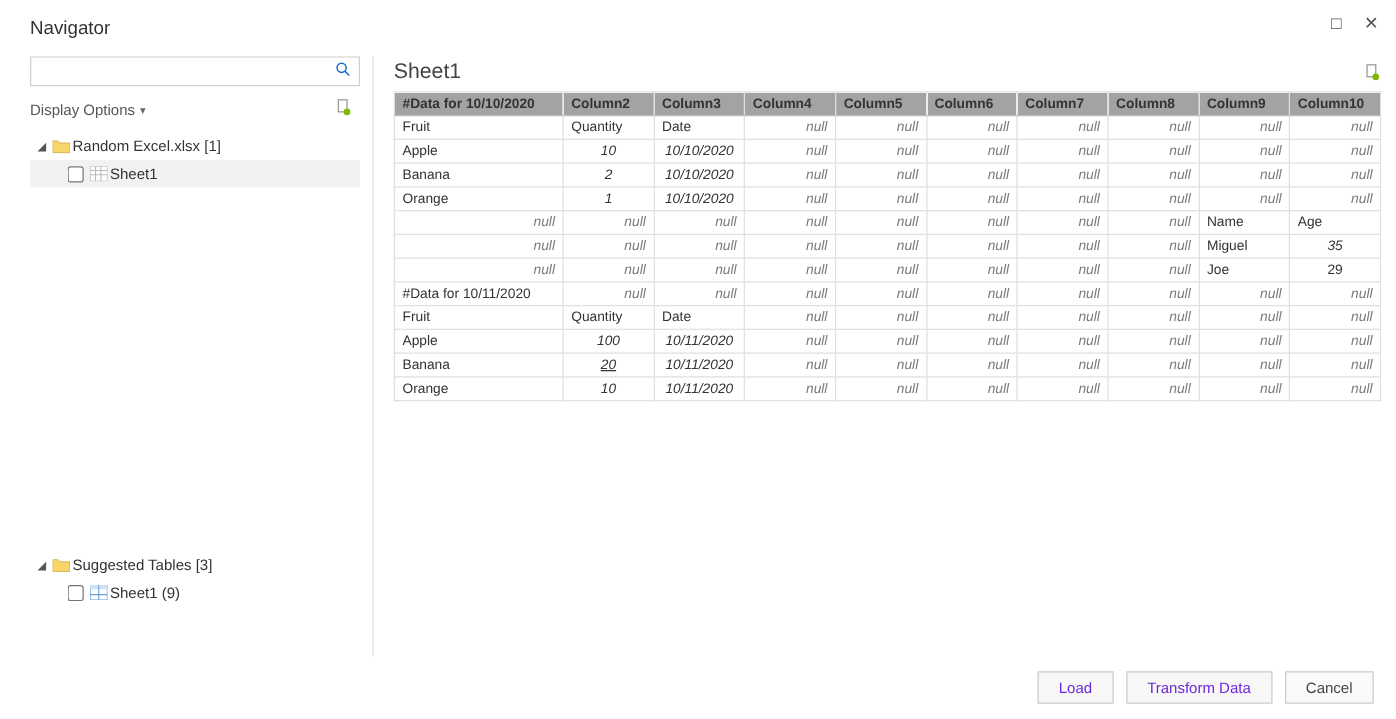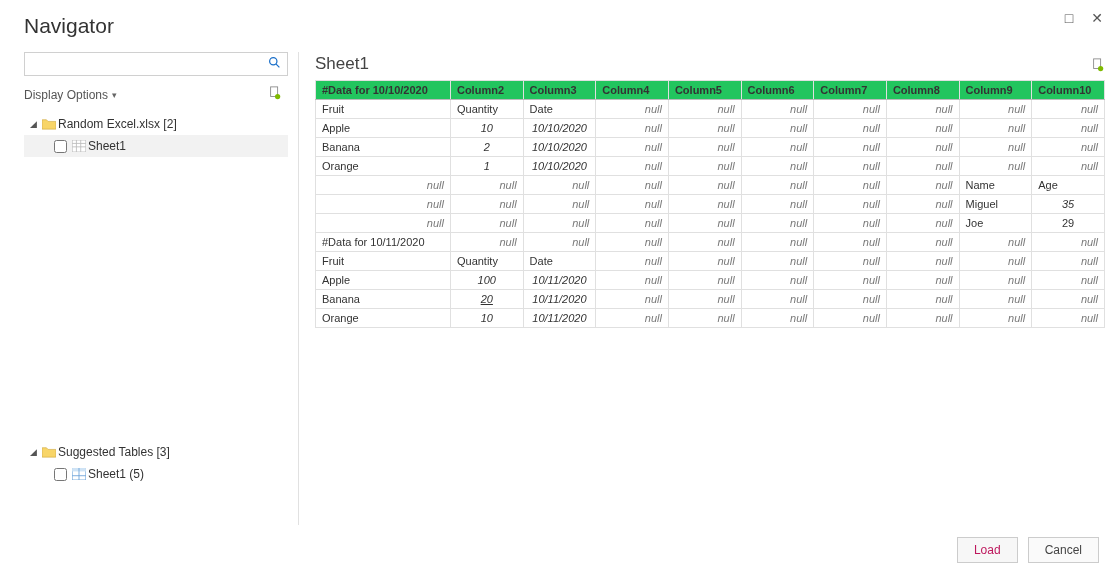--- a/index.html
+++ b/index.html
@@ -11,21 +11,21 @@
     color: #333;
     background: #fff;
     overflow: hidden;
   }
   .window { display: flex; flex-direction: column; height: 100%; }
   .titlebar {
     display: flex; justify-content: space-between; align-items: flex-start;
     padding: 10px 14px 0 24px;
   }
   .title {
-    font-size: 21px; font-weight: 300; color: #333; margin: 4px 16px 14px 0;
+    font-size: 15px; font-weight: 300; color: #333; margin: 4px 16px 14px 0;
   }
   .winbuttons { display: flex; gap: 18px; color: #555; font-size: 14px; }
   .winbtn { cursor: default; }
   .body { flex: 1; display: flex; padding: 0 12px 0 24px; overflow: hidden; }
   .sidebar {
     width: 275px; flex-shrink: 0;
     border-right: 1px solid #e1e1e1;
     display: flex; flex-direction: column;
     padding-right: 10px;
   }
@@ -61,34 +61,34 @@
   .preview-title { font-size: 17px; font-weight: 300; margin: 2px 0 6px 0; color:#444;}
   .grid { border: 1px solid #ccc; width: 100%; border-collapse: collapse; table-layout: fixed; }
   .grid th, .grid td {
     border: 1px solid #e0e0e0;
     font-size: 11px;
     padding: 2px 6px;
     height: 19px;
     overflow: hidden; white-space: nowrap; text-overflow: clip;
   }
   .grid th {
-    background: #22c55e; font-weight: 600; text-align: left; color: #333;
+    background: #a3a3a3; font-weight: 600; text-align: left; color: #333;
     border-bottom: 1px solid #bbb;
   }
   .grid td.r { text-align: center; }
   .grid td.null { color:#7a7a7a; font-style: italic; text-align: right;}
   .footer {
     display: flex; justify-content: flex-end; align-items: center; gap: 10px;
     padding: 12px 18px;
   }
   .btn {
     border: 1px solid #ccc; background: #fafafa; color: #444;
     height: 26px; padding: 0 16px; font-size: 12px; cursor: pointer;
   }
-  .btn.disabled { color: #be185d; background:#f7f7f7; cursor:default; }
+  .btn.disabled { color: #6d28d9; background:#f7f7f7; cursor:default; }
   .caret-down { font-size:9px; color:#666; }
   .page-icon { width:14px; height:14px; }
   .col-0{width:130px;} .col-n{width:70px;}
 </style>
 </head>
 <body>
 
 <div class="window">
   <div class="titlebar">
     <div class="title">Navigator</div>
@@ -125,21 +125,21 @@
 
       <div class="tree">
         <div class="tree-group">
           <div class="tree-item tree-level1">
             <span class="caret">◢</span>
             <span class="ficon folder-icon">
               <svg width="14" height="12" viewBox="0 0 16 14">
                   <path d="M0 2 h5 l2 2 h9 v9 h-16 z" fill="#f8d568" stroke="#c79a2a" stroke-width="0.6"></path>
                 </svg>
             </span>
-            <span class="treetext">Random Excel.xlsx [2]</span>
+            <span class="treetext">Random Excel.xlsx [1]</span>
           </div>
           <div class="tree-item tree-level2 selected">
             <span class="cbox">
                 <input type="checkbox" style="">
               </span>
             <span class="ficon sheet-icon">
               <svg width="14" height="12" viewBox="0 0 16 14">
                   <rect x="0" y="0" width="16" height="14" fill="#fff" stroke="#bbb"></rect>
                   <line x1="0" y1="4" x2="16" y2="4" stroke="#bbb"></line>
                   <line x1="0" y1="8" x2="16" y2="8" stroke="#bbb"></line>
@@ -167,21 +167,21 @@
                   <input type="checkbox" style="">
                 </span>
                 <span class="ficon table-icon">
                   <svg width="14" height="12" viewBox="0 0 16 14">
                     <rect x="0" y="0" width="16" height="14" fill="#fff" stroke="#6aa2d8"></rect>
                     <rect x="0" y="0" width="16" height="4" fill="#cfe3f5"></rect>
                     <line x1="0" y1="9" x2="16" y2="9" stroke="#6aa2d8"></line>
                     <line x1="8" y1="0" x2="8" y2="14" stroke="#6aa2d8"></line>
                   </svg>
                 </span>
-                <span class="treetext">Sheet1 (5)</span>
+                <span class="treetext">Sheet1 (9)</span>
               </div>
             </div>
         </div>
       </div>
     </div>
 
     <div class="main">
       <div class="preview-head">
         <div class="preview-title">Sheet1</div>
         <span>
@@ -363,15 +363,16 @@
               <td class="null">null</td>
               <td class="null">null</td>
             </tr>
           </tbody>
       </table>
     </div>
   </div>
 
   <div class="footer">
     <button class="btn disabled">Load</button>
+    <button class="btn disabled">Transform Data</button>
     <button class="btn">Cancel</button>
   </div>
 </div>
 
 </body></html>

